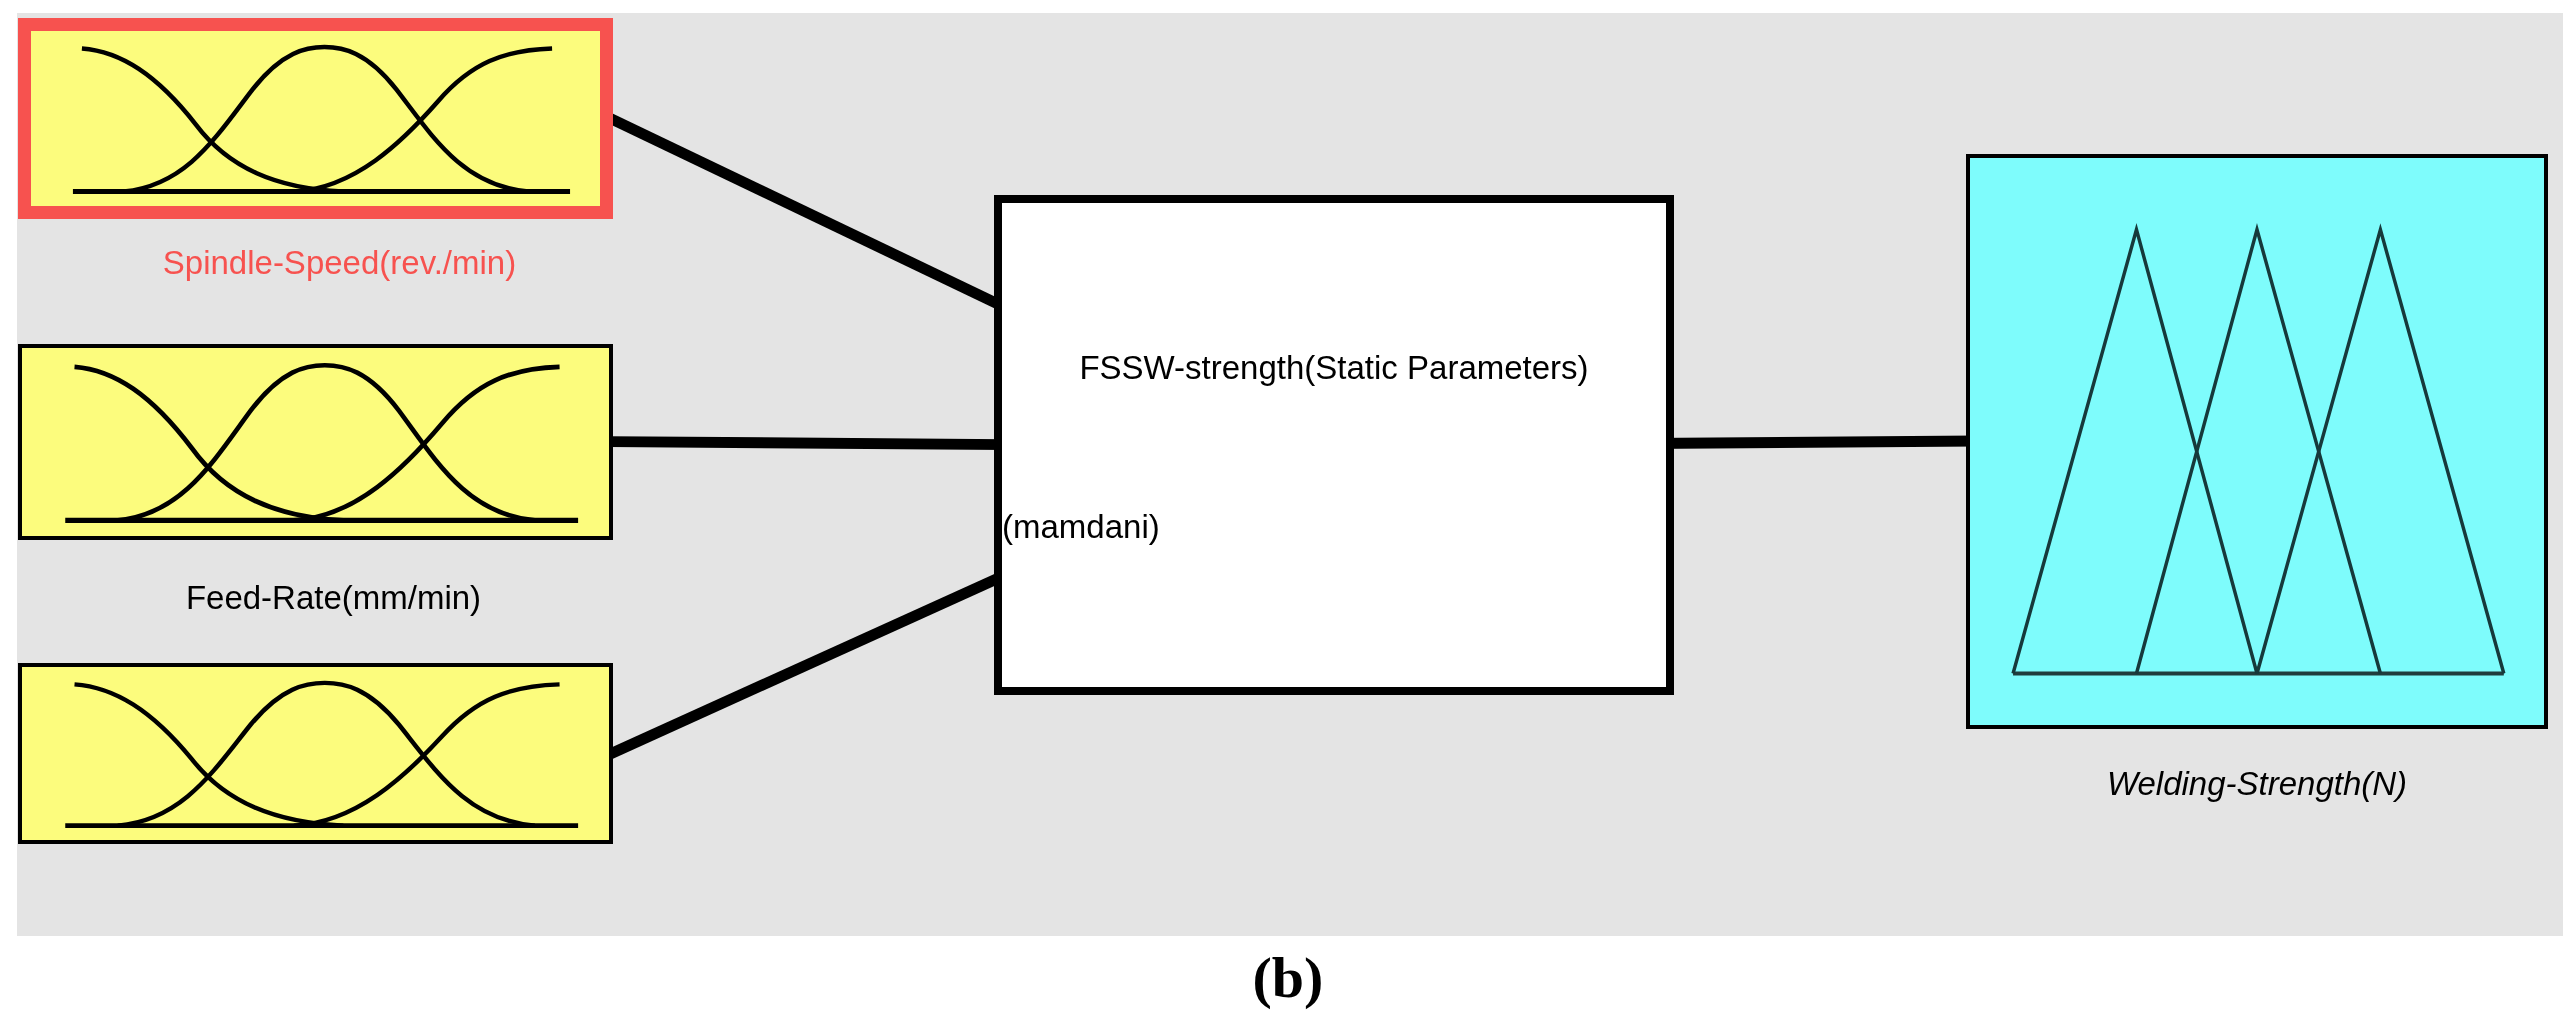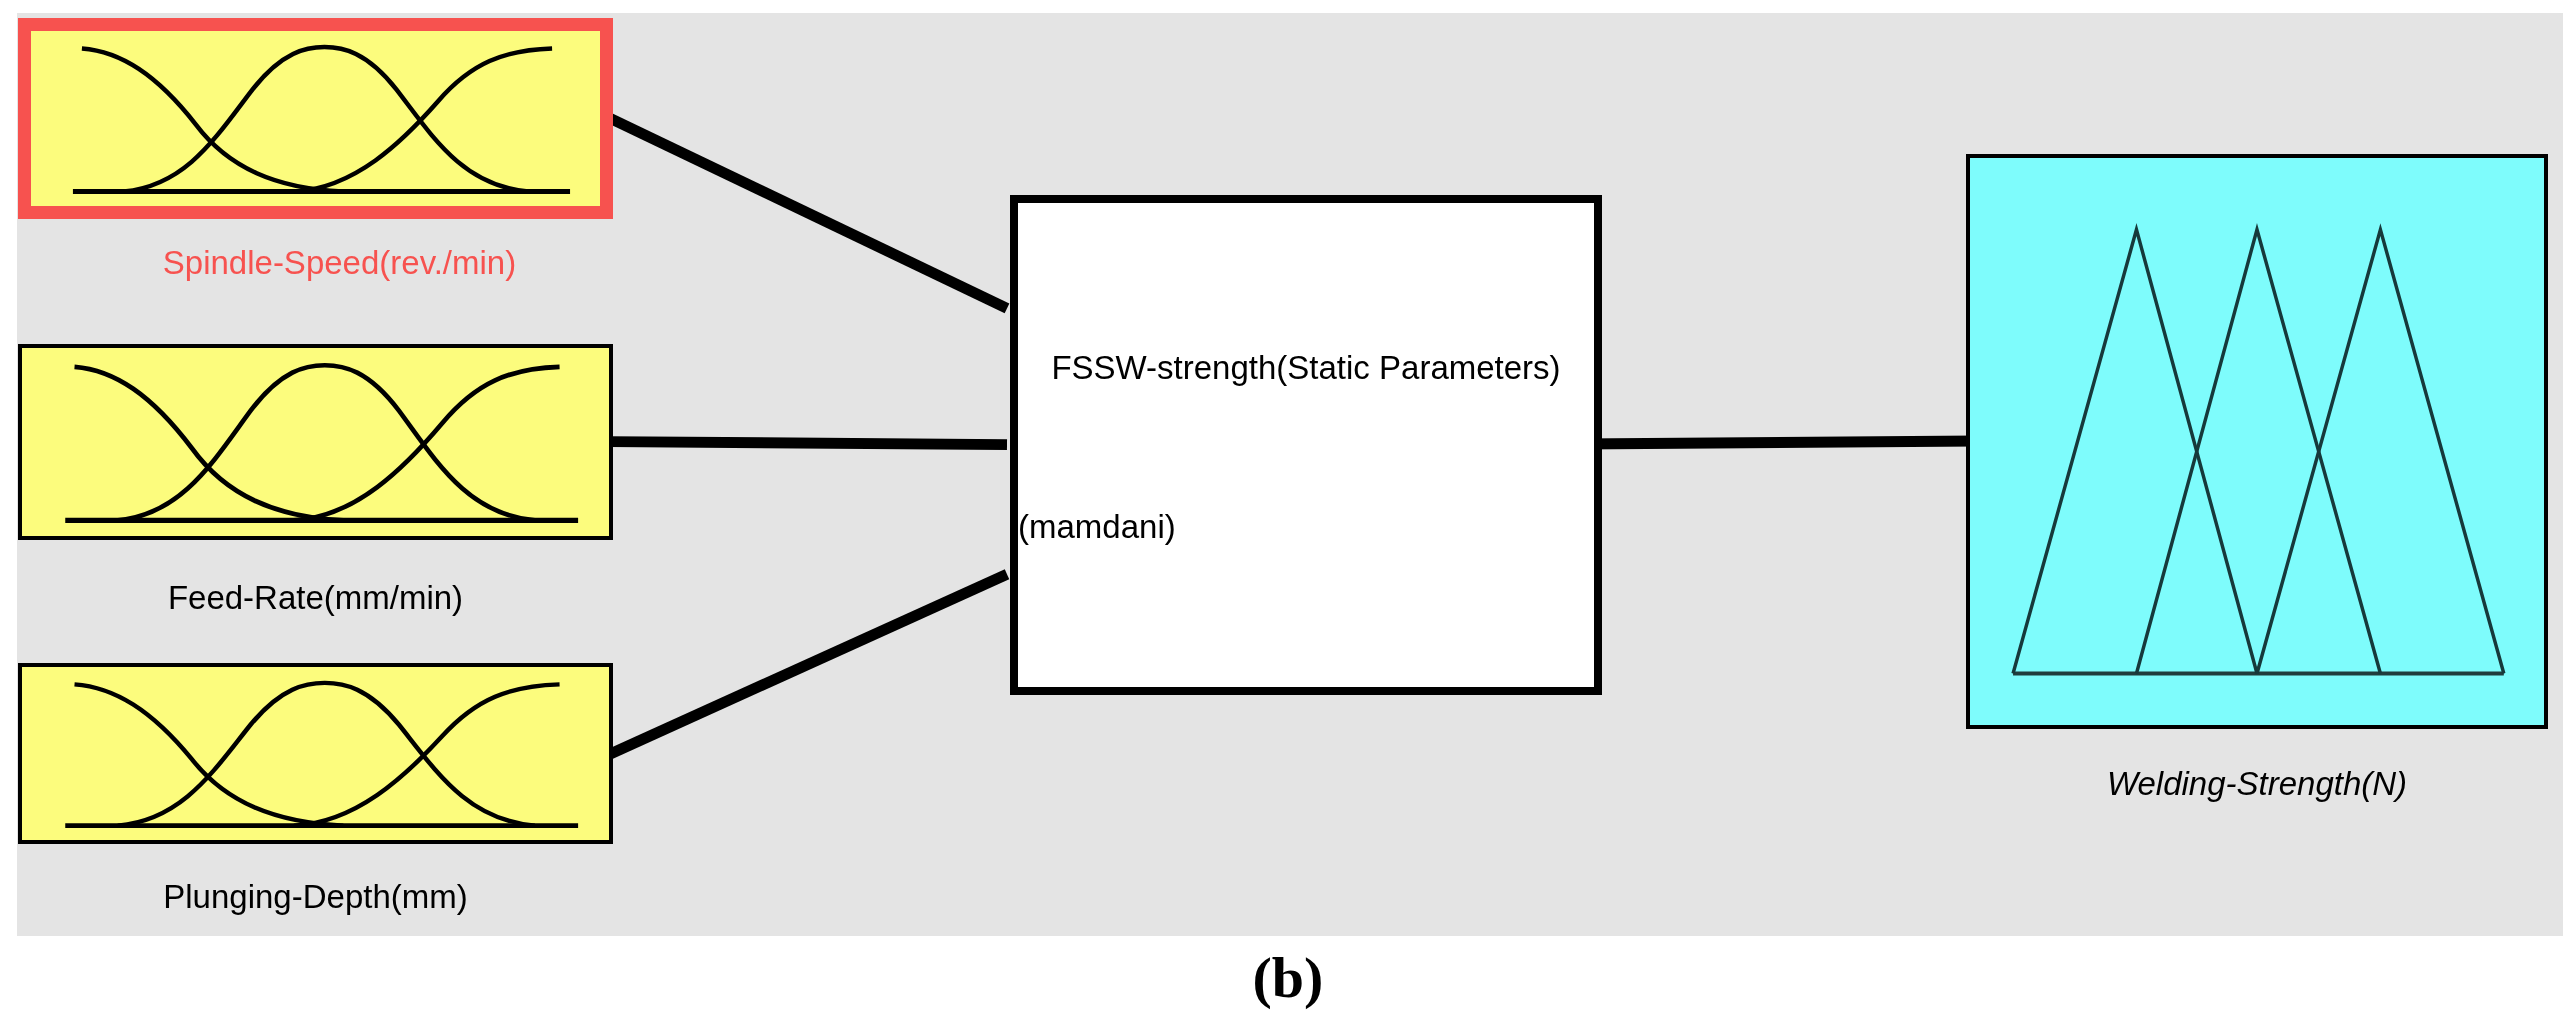--- a/index.html
+++ b/index.html
@@ -16,21 +16,21 @@
   body{font-family:"Liberation Sans", sans-serif;}
   #page{position:relative;width:2576px;height:1011px;background:#ffffff;overflow:hidden;}
   .panel{position:absolute;left:17px;top:13.3px;width:2546px;height:923px;background:var(--panel-bg);}
   .wires{position:absolute;left:0;top:0;width:2576px;height:1011px;z-index:1;pointer-events:none;}
   .node{position:absolute;z-index:2;}
   .input-box{background:var(--input-fill);border:4.8px solid var(--box-border);}
   .input-box.selected{border:13.3px solid var(--selected-accent);}
   .mf-svg{display:block;width:100%;height:100%;}
   .node-label{position:absolute;z-index:2;text-align:center;font-size:33px;line-height:36px;color:var(--label-color);letter-spacing:0px;}
   .node-label.selected{color:var(--selected-accent);}
-  .fis-box{position:absolute;left:994px;top:195px;width:592px;height:500px;background:#ffffff;border:8.4px solid var(--box-border);z-index:2;margin-left:16px;}
+  .fis-box{position:absolute;left:994px;top:195px;width:680px;height:500px;background:#ffffff;border:8.4px solid var(--box-border);z-index:2;}
   .fis-title{position:absolute;left:0;top:144px;width:100%;text-align:center;font-size:33px;line-height:42px;color:#000;}
   .fis-subtitle{position:absolute;left:0;top:303px;width:100%;text-align:left;font-size:33px;line-height:42px;color:#000;}
   .output-box{position:absolute;left:1966px;top:154px;width:582px;height:575px;background:var(--output-fill);border:4.8px solid var(--box-border);z-index:2;}
   .caption{position:absolute;left:0;top:944px;width:100%;text-align:center;
            font-family:"Liberation Serif", serif;font-weight:bold;font-size:58px;color:#000;z-index:2;}
 </style>
 </head>
 <body>
 
 <div id="page">
@@ -55,31 +55,30 @@
   <div class="node-label selected" style="left:18px;top:245px;width:595px;padding-left:48px;">Spindle-Speed(rev./min)</div>
 
   <div class="node input-box" style="left:18px;top:344px;width:595px;height:196px;">
     <svg class="mf-svg" viewBox="0 0 190 60" preserveAspectRatio="none" fill="none" stroke="#000">
       <path d="M14,55 H180" stroke-width="1.7"></path>
       <path d="M17,6 C30,7 42,15 55,32 C66,47 82,54 104,55" stroke-width="1.5"></path>
       <path d="M31,55 C52,53 62,36 74,20 C84,7 92,5.5 98,5.5 C104,5.5 112,7 122,20 C134,36 144,53 166,55" stroke-width="1.5"></path>
       <path d="M88,55 C108,54 124,38 136,24 C147,11 158,6.5 174,6" stroke-width="1.5"></path>
     </svg>
   </div>
-  <div class="node-label" style="left:18px;top:580px;width:595px;">Feed-Rate(mm/min)</div>
+  <div class="node-label" style="left:36px;top:580px;width:595px;">Feed-Rate(mm/min)</div>
 
   <div class="node input-box" style="left:18px;top:663px;width:595px;height:181px;">
     <svg class="mf-svg" viewBox="0 0 190 60" preserveAspectRatio="none" fill="none" stroke="#000">
       <path d="M14,55 H180" stroke-width="1.7"></path>
       <path d="M17,6 C30,7 42,15 55,32 C66,47 82,54 104,55" stroke-width="1.5"></path>
       <path d="M31,55 C52,53 62,36 74,20 C84,7 92,5.5 98,5.5 C104,5.5 112,7 122,20 C134,36 144,53 166,55" stroke-width="1.5"></path>
       <path d="M88,55 C108,54 124,38 136,24 C147,11 158,6.5 174,6" stroke-width="1.5"></path>
     </svg>
   </div>
-  <div class="node-label" style="left:18px;top:879px;width:595px;">Plunging-Depth(mm)</div>
 
   <div class="fis-box">
     <div class="fis-title">FSSW-strength(Static Parameters)</div>
     <div class="fis-subtitle">(mamdani)</div>
   </div>
 
   <div class="output-box">
     <svg class="mf-svg" viewBox="0 0 200 198" preserveAspectRatio="none" fill="none">
       <path d="M15,180 H186" stroke="#203d3d" stroke-width="1.4"></path>
       <path d="M15,180 L58,25 L100,180" stroke="#16393b" stroke-width="1.2"></path>

